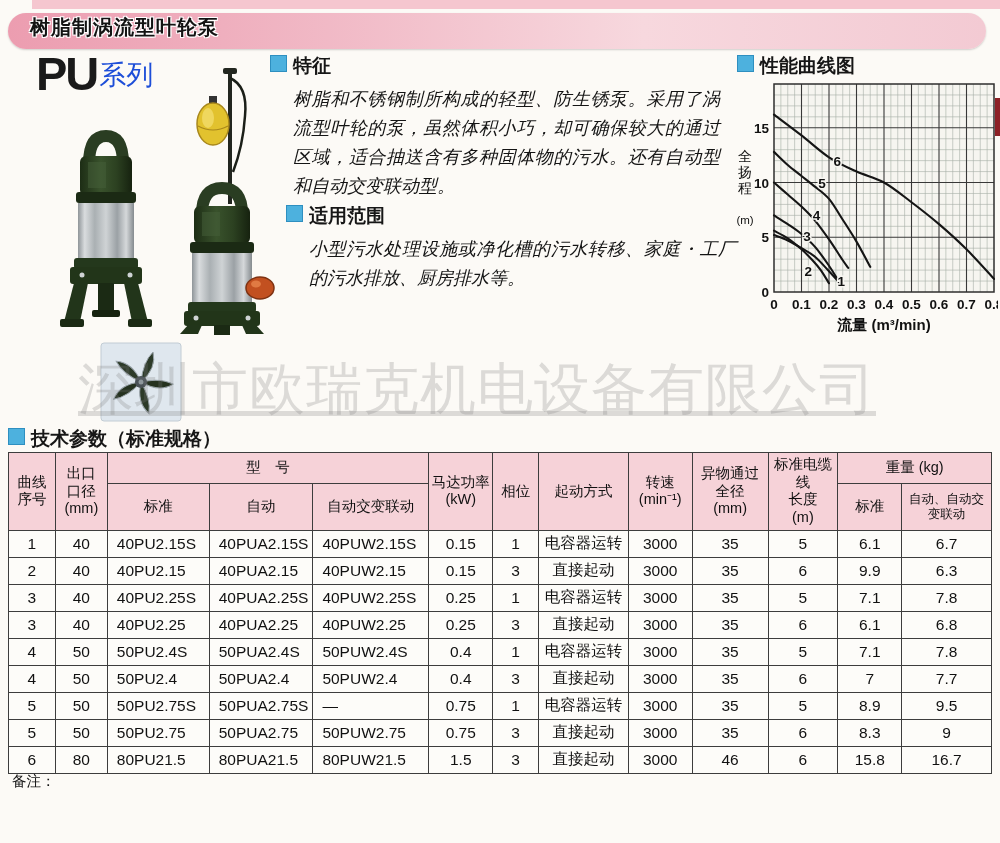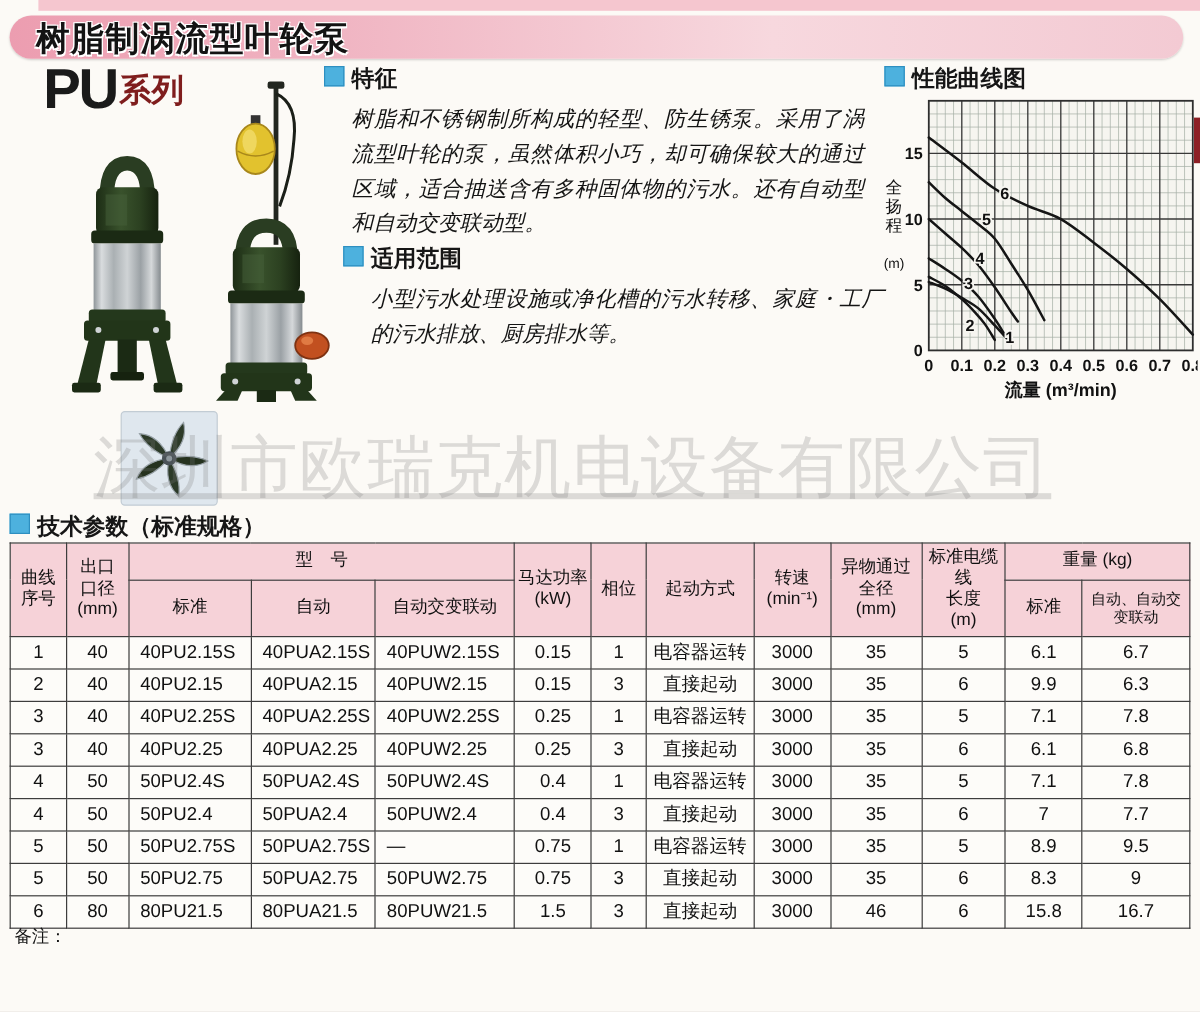--- a/index.html
+++ b/index.html
@@ -5,26 +5,26 @@
   * { margin:0; padding:0; box-sizing:border-box; }
   html,body { background:#e9e7e2; }
   body { font-family:"Liberation Sans", sans-serif; }
   #page { position:relative; width:1000px; height:843px; background:#fcfaf6; overflow:hidden; margin:0 auto; }
 
   
   .top-strip { position:absolute; left:32px; top:0; width:968px; height:9px; background:#f5c6cf; }
   .banner { position:absolute; left:8px; top:13px; width:978px; height:36px; border-radius:18px;
             background:linear-gradient(90deg,#ec9db0 0%,#efafbe 22%,#f7d8de 65%,#f3cad3 100%);
             box-shadow:0 1px 2px rgba(0,0,0,.18); }
-  .banner-title { position:absolute; left:30px; top:14px; font-size:28px; font-weight:bold; color:#131313;
+  .banner-title { position:absolute; left:30px; top:14px; font-size:20px; font-weight:bold; color:#131313;
                   letter-spacing:1px; text-shadow:1px 1px 0 #fff,-1px -1px 0 #fff,1px -1px 0 #fff,-1px 1px 0 #fff; }
 
   .series { position:absolute; left:36px; top:46px; }
   .series-name { font-size:47px; font-weight:900; color:#1a1a1a; letter-spacing:-2px; }
-  .series-suffix { font-size:27px; font-weight:bold; color:#7f1d1d; position:relative; top:-6px; left:2px; }
+  .series-suffix { font-size:27px; font-weight:normal; color:#1d4ed8; position:relative; top:-6px; left:2px; }
 
   
   .section-title { display:flex; align-items:flex-start; gap:6px; font-size:19px; font-weight:600; color:#161616; }
   .marker { width:17px; height:17px; background:#4db1de; border:1px solid #2e8fc0; margin-top:2px; flex:0 0 auto; }
   .section-body { margin:6px 0 0 23px; font-size:18px; line-height:1.62; color:#141414; text-align:justify;font-style:italic; }
 
   #features   { position:absolute; left:270px; top:53px;  width:450px; }
   #application{ position:absolute; left:286px; top:203px; width:450px; }
   #performance{ position:absolute; left:737px; top:53px;  width:260px; }
   #chart-wrap { position:absolute; left:734px; top:76px;  width:264px; height:268px; }

